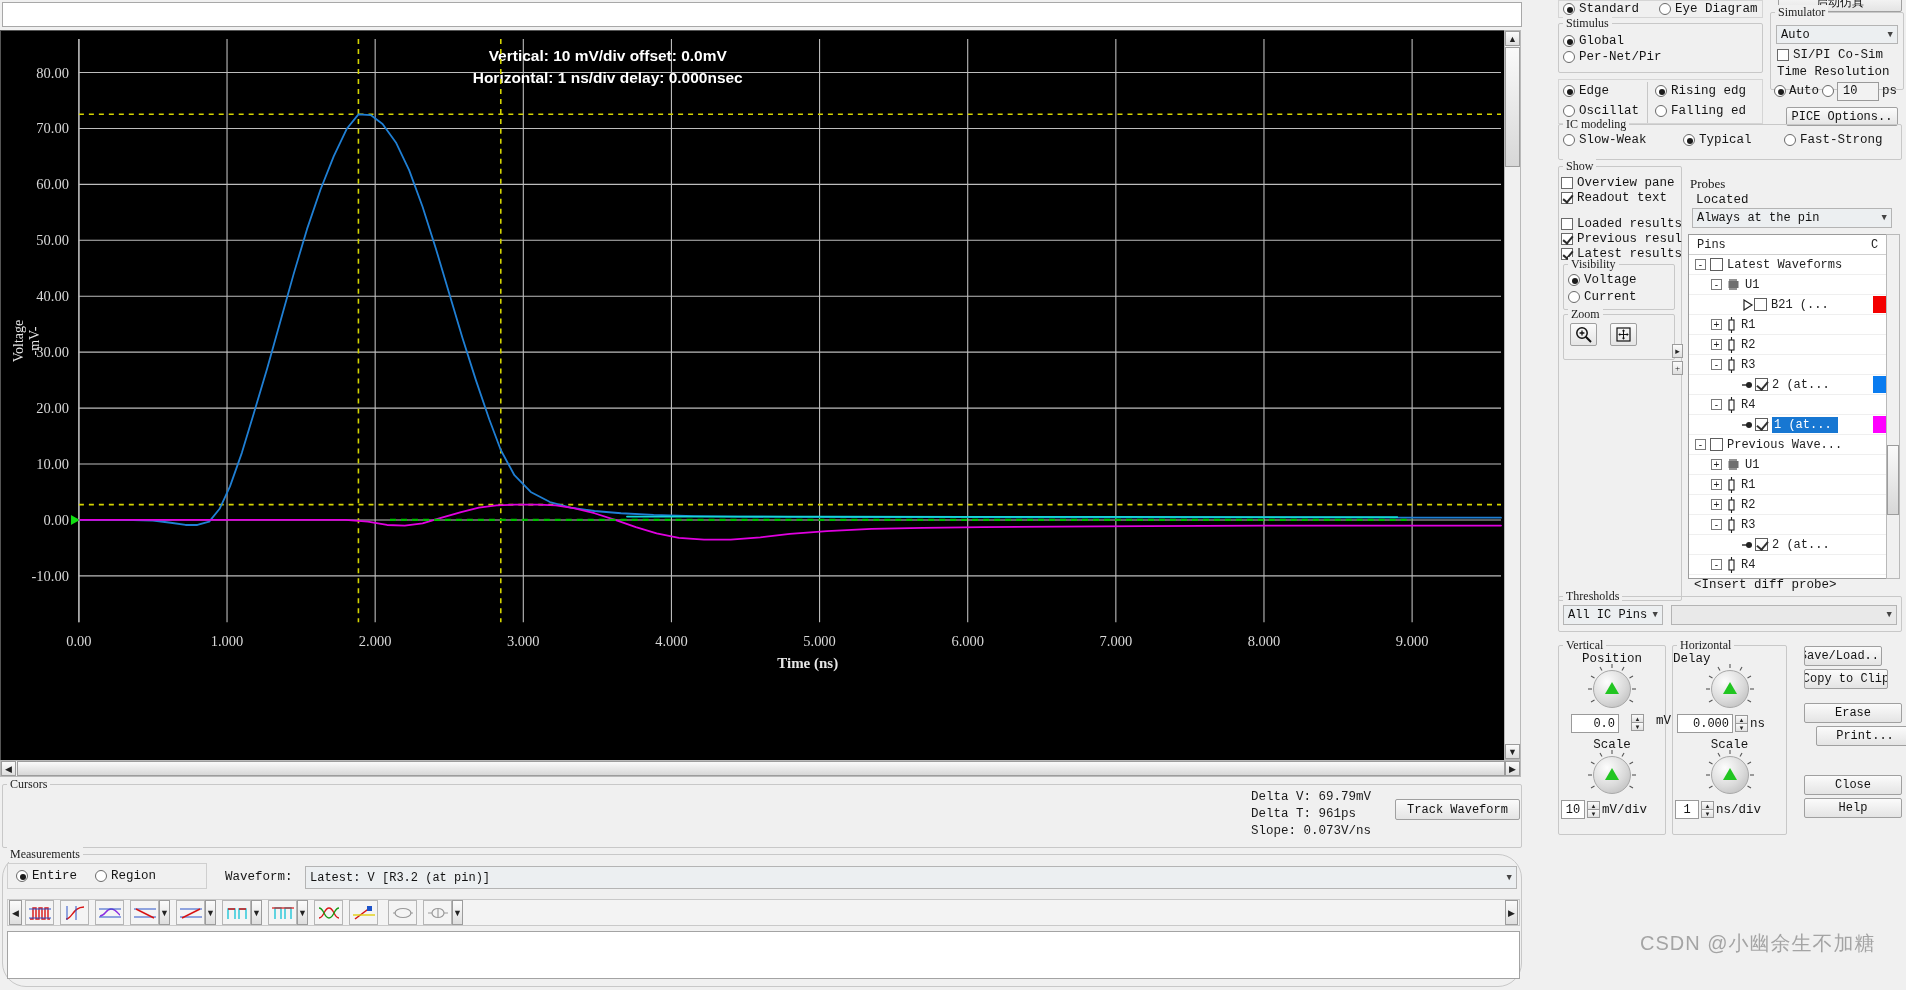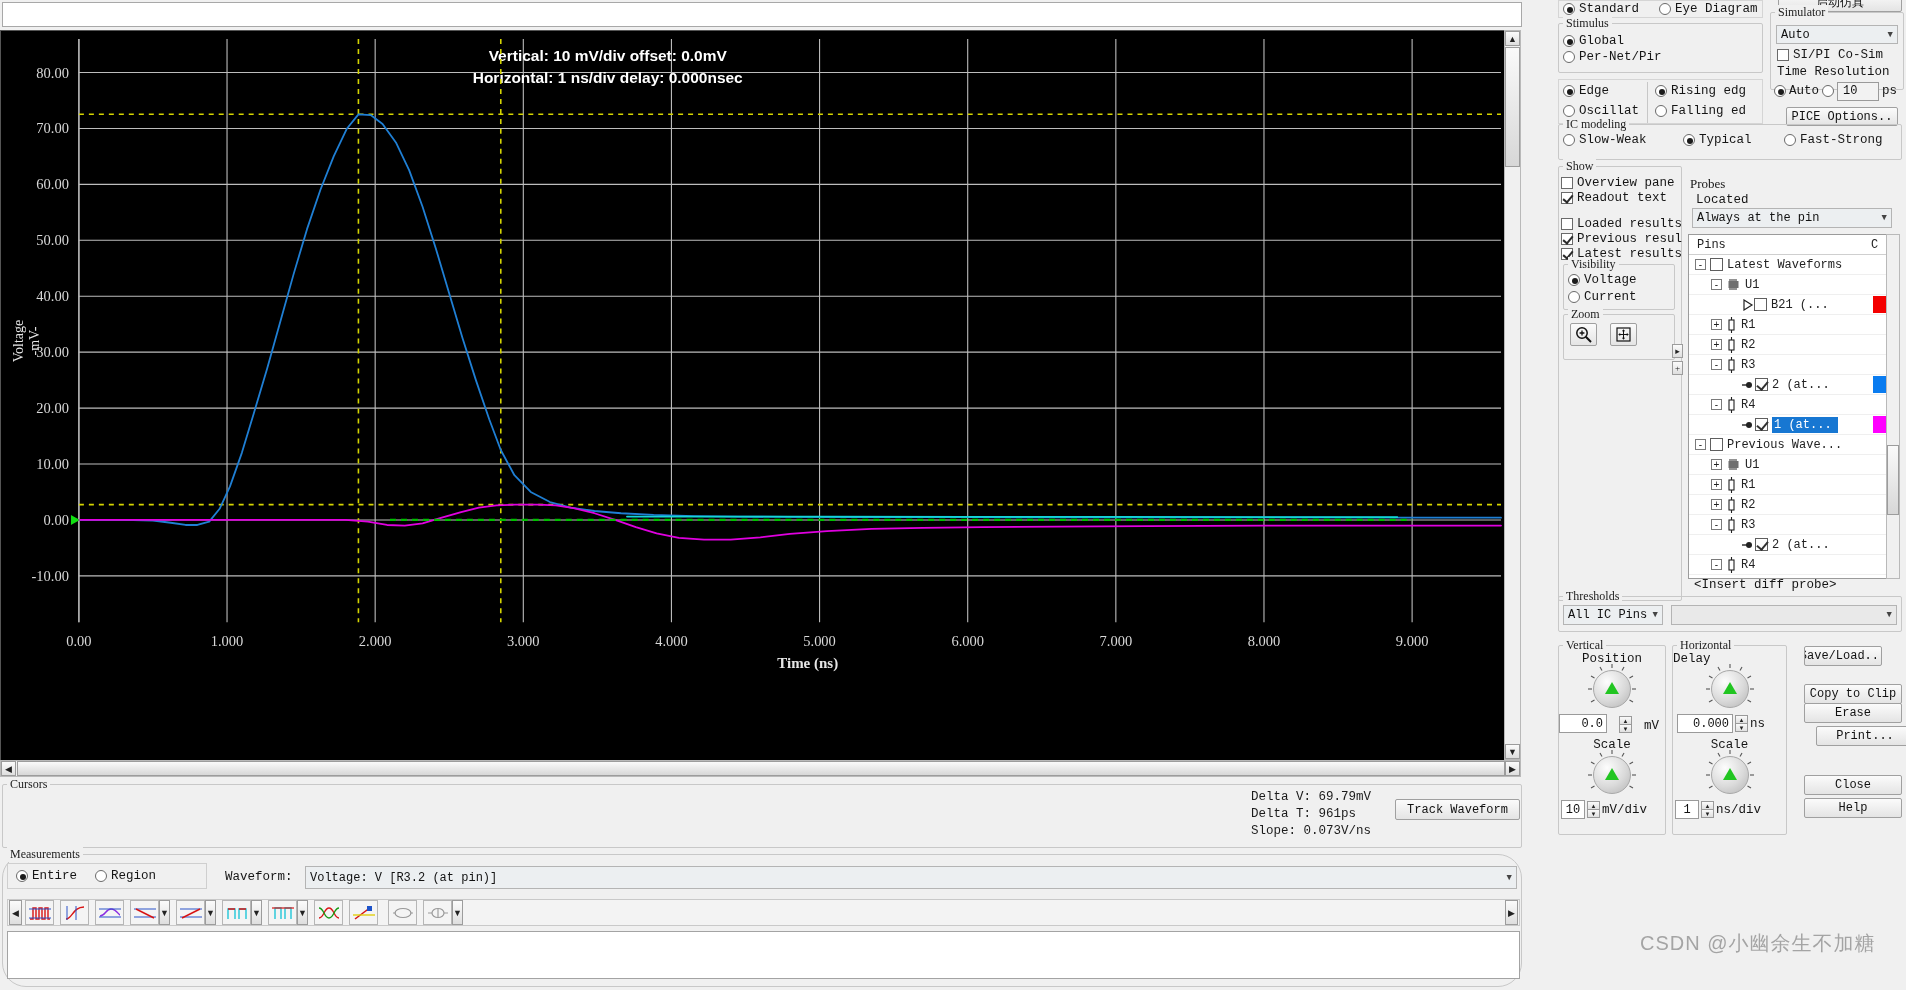--- a/index.html
+++ b/index.html
@@ -270,21 +270,21 @@
         <span class="minilabel">Entire</span>
       </div>
       <div class="ctl">
         <span class="radio"></span>
         <span class="minilabel">Region</span>
       </div>
     </div>
 
     <div class="minilabel" style="position:absolute; left:222px; top:15px;">Waveform:</div>
     <div class="select" style="position:absolute; left:302px; top:11px; width:1212px; height:23px;">
-      <span>Voltage: V [R3.2 (at pin)]</span>
+      <span>Latest: V [R3.2 (at pin)]</span>
       <span class="arw">▼</span>
     </div>
 
     <div style="position:absolute; left:4px; top:44px; width:1513px; height:27px; border:1px solid #c9c9c9; background:#f3f3f3; display:flex; align-items:center;">
       <div class="sbtn" style="width:13px; height:25px; margin:0 3px 0 1px;">◀</div>
       <div class="toolbtn">
         <svg width="22" height="16" viewBox="0 0 22 16">
             <path d="M1 14h3V3h3v11h3V3h3v11h3V3h3v11h2" stroke="#d81313" fill="none" stroke-width="1.4"></path>
             <path d="M0 4h22M0 13h22" stroke="#2b53c8" stroke-width="1"></path>
           </svg>
@@ -751,21 +751,21 @@
               <path d="M50 26h-4"></path>
             <path d="M14 4l2 3.5"></path>
               <path d="M5 13l3.5 2"></path>
               <path d="M2 26h4"></path>
             <path d="M5 39l3.5-2"></path>
               <path d="M47 39l-3.5-2"></path>
           </g>
         </svg>
       </div>
     </div>
-    <div style="position:absolute; left:0; top:68px; display:flex; align-items:flex-end; gap:12px;">
+    <div style="position:absolute; left:12px; top:68px; display:flex; align-items:flex-start; gap:12px;">
       <div class="txtin" style="width:48px; height:19px;">0.0</div>
       <div class="spin">
           <div>▲</div>
           <div>▼</div>
         </div>
       <span class="minilabel">mV</span>
     </div>
     <div class="minilabel" style="position:absolute; left:0; top:92px; width:100%; text-align:center;">Scale</div>
     <div style="position:absolute; left:0; top:110px; width:100%;">
       <div class="knob">
@@ -844,20 +844,20 @@
       <div class="txtin" style="width:24px; height:19px; justify-content:center;">1</div>
       <div class="spin">
           <div>▲</div>
           <div>▼</div>
         </div>
       <span class="minilabel">ns/div</span>
     </div>
   </div>
 
   <div class="btn" style="position:absolute; left:248px; top:646px; width:78px; height:20px;">Save/Load...</div>
-  <div class="btn" style="position:absolute; left:248px; top:684px; width:98px; height:20px;">Copy to Clip</div>
+  <div class="btn" style="position:absolute; left:248px; top:669px; width:84px; height:20px;">Copy to Clip</div>
   <div class="btn" style="position:absolute; left:248px; top:703px; width:98px; height:20px;">Erase</div>
   <div class="btn" style="position:absolute; left:248px; top:726px; width:98px; height:20px;margin-left:12px;">Print...</div>
   <div class="btn" style="position:absolute; left:248px; top:775px; width:98px; height:20px;">Close</div>
   <div class="btn" style="position:absolute; left:248px; top:798px; width:98px; height:20px;">Help</div>
 </div>
 
 <div class="watermark">CSDN @小幽余生不加糖</div>
 
 </body></html>

